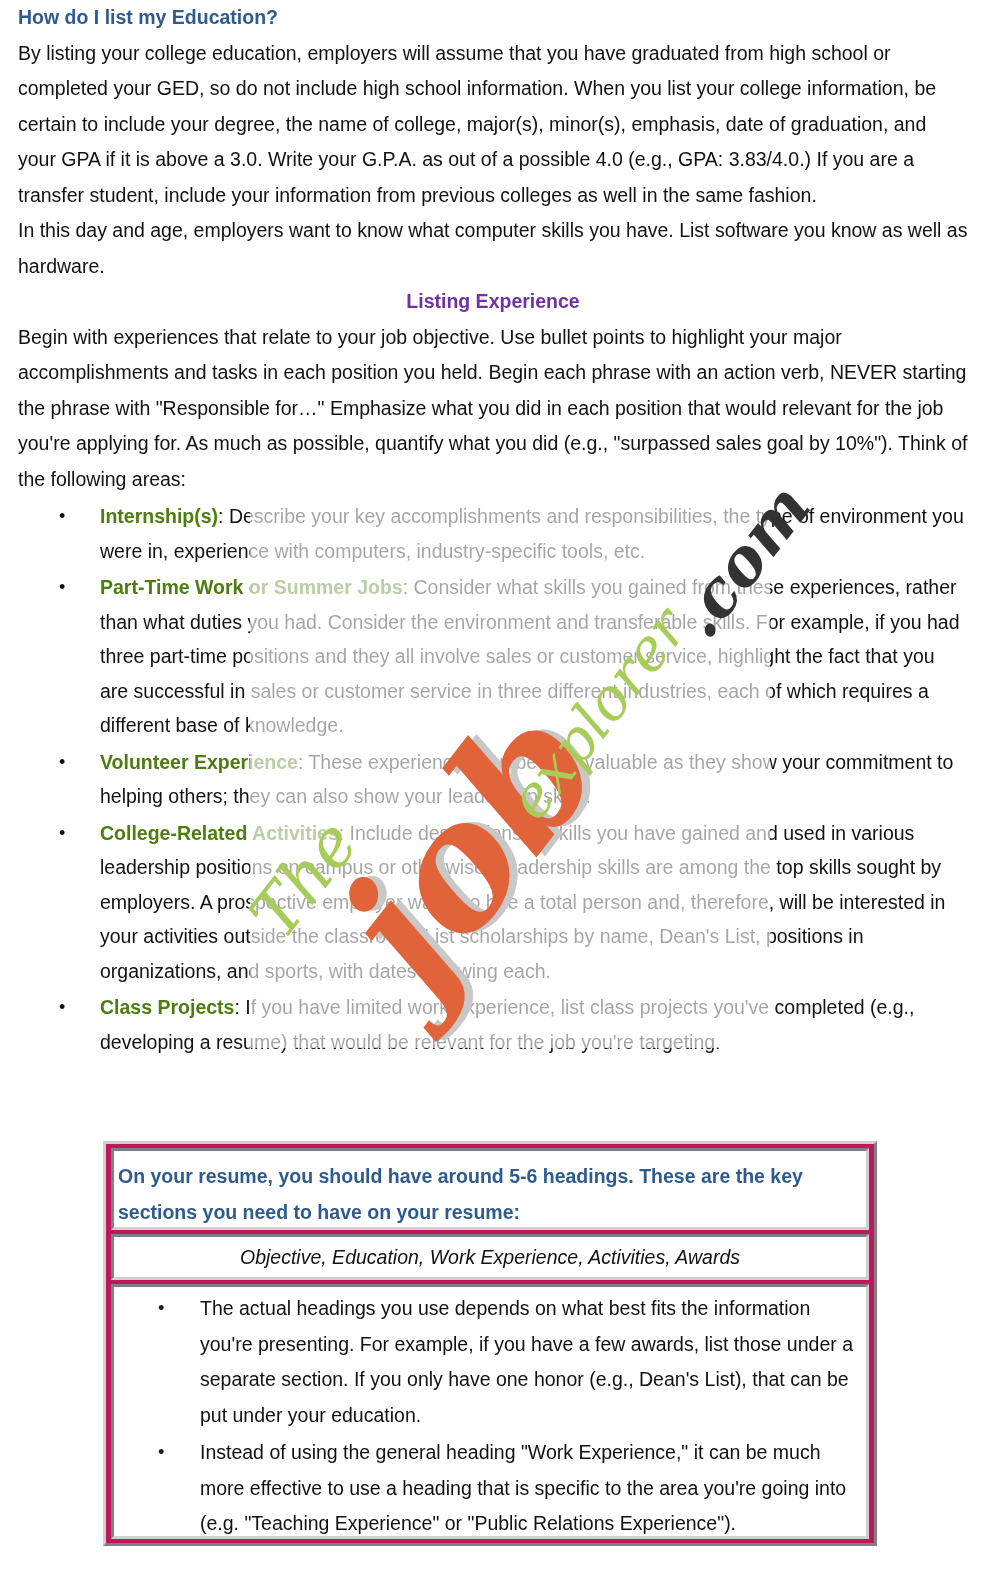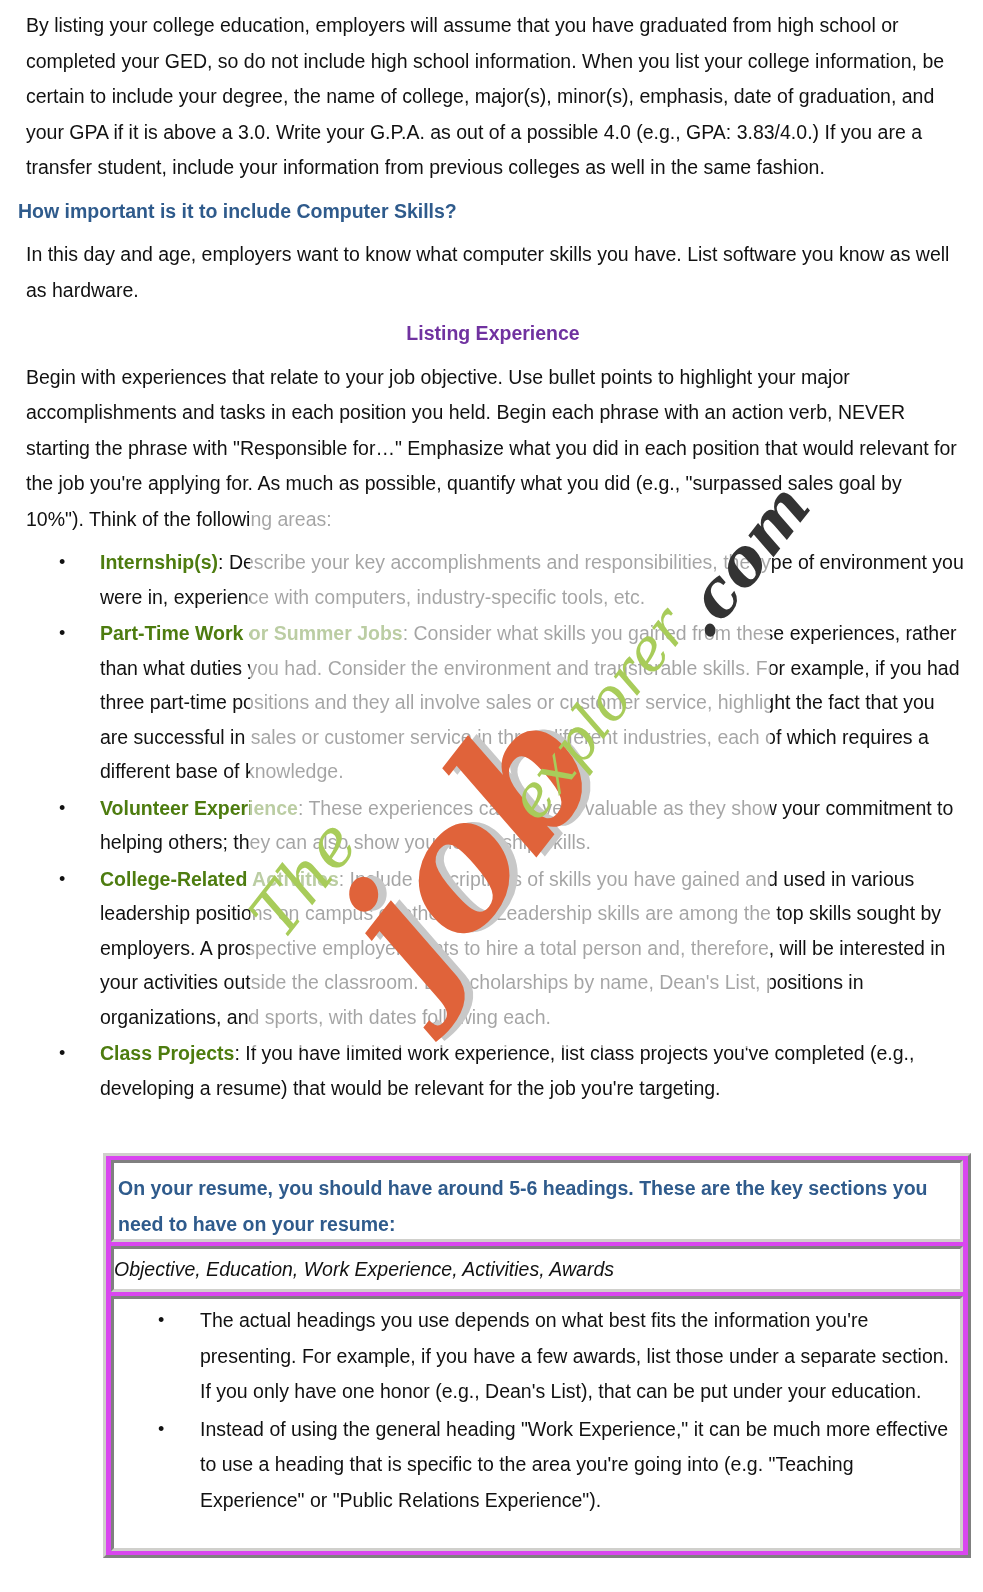--- a/index.html
+++ b/index.html
@@ -1,48 +1,48 @@
 <!DOCTYPE html>
 <html><head>
 <meta charset="utf-8">
 <style>
   html, body { margin:0; padding:0; background:#ffffff; }
   body { width:983px; height:1592px; position:relative; overflow:hidden;
          font-family:"Liberation Sans", sans-serif; color:#111; }
   .page { position:absolute; left:18px; top:0; width:950px; }
   .h { font-weight:bold; color:#2f5b8c; font-size:19.5px; line-height:35.5px; margin:0; }
   .h.purple { color:#7032a0;text-align:center; }
-  p.body { font-size:19.5px; line-height:35.5px; margin:8px; }
+  p.body { font-size:19.5px; line-height:35.5px; margin:0; }
   ul.bul { list-style:none; margin:0; padding:0; }
   ul.bul li { position:relative; padding-left:82px; font-size:19.5px; line-height:34.5px; margin-top:2px; }
   ul.bul li .dot { position:absolute; left:41px; top:0; font-size:18px; }
   .term { font-weight:bold; color:#4d7c0f; }
   
-  .tbl { position:absolute; left:103px; top:1141px; width:868px; height:405px;
-         border:3px solid #d0d0cc; border-right-color:#808080; border-bottom-color:#808080; background:#d946ef; box-sizing:border-box;margin-top:12px; }
+  .tbl { position:absolute; left:103px; top:1141px; width:774px; height:405px;
+         border:3px solid #d0d0cc; border-right-color:#808080; border-bottom-color:#808080; background:#be185d; box-sizing:border-box; }
   .cell { position:absolute; left:5px; right:5px; border:3px solid #d0d0cc;
           border-top-color:#808080; border-left-color:#808080; box-sizing:border-box; background:#fff; }
   .cell1 { top:4px; height:82px; padding:8px 4px 0 4px; }
   .cell1 .lead { font-weight:bold; color:#2f5b8c; font-size:19.5px; line-height:35.5px; }
-  .cell2 { top:90px; height:46px; font-style:italic; font-size:19.5px; line-height:40px; }
+  .cell2 { top:90px; height:46px; text-align:center; font-style:italic; font-size:19.5px; line-height:40px; }
   .cell3 { top:140px; bottom:4px; padding:4px 0 0 0; }
   .cell3 ul { list-style:none; margin:0; padding:0; }
   .cell3 li { position:relative; padding-left:86px; padding-right:6px; font-size:19.5px; line-height:35.5px; margin-bottom:2px; }
   .cell3 li .dot { position:absolute; left:44px; top:0; font-size:18px; }
   
   .fade { position:absolute; background:rgba(255,255,255,0.62); pointer-events:none; }
   .wm { position:absolute; pointer-events:none; font-family:"DejaVu Serif", serif; font-style:italic; }
 </style>
 </head>
 <body>
 
 <div class="page">
+  <h3 class="h" style="margin-top:0px;">How do I list my Education?</h3>
   <p class="body">By listing your college education, employers will assume that you have graduated from high school or completed your GED, so do not include high school information. When you list your college information, be certain to include your degree, the name of college, major(s), minor(s), emphasis, date of graduation, and your GPA if it is above a 3.0. Write your G.P.A. as out of a possible 4.0 (e.g., GPA: 3.83/4.0.) If you are a transfer student, include your information from previous colleges as well in the same fashion.</p>
 
-  <h3 class="h">How important is it to include Computer Skills?</h3>
   <p class="body">In this day and age, employers want to know what computer skills you have. List software you know as well as hardware.</p>
 
   <h3 class="h purple">Listing Experience</h3>
   <p class="body">Begin with experiences that relate to your job objective. Use bullet points to highlight your major accomplishments and tasks in each position you held. Begin each phrase with an action verb, NEVER starting the phrase with "Responsible for…" Emphasize what you did in each position that would relevant for the job you're applying for. As much as possible, quantify what you did (e.g., "surpassed sales goal by 10%"). Think of the following areas:</p>
 
   <ul class="bul">
     <li>
       <span class="dot">•</span>
       <span class="term">Internship(s)</span><span>: Describe your key accomplishments and responsibilities, the type of environment you were in, experience with computers, industry-specific tools, etc.</span>
     </li>

